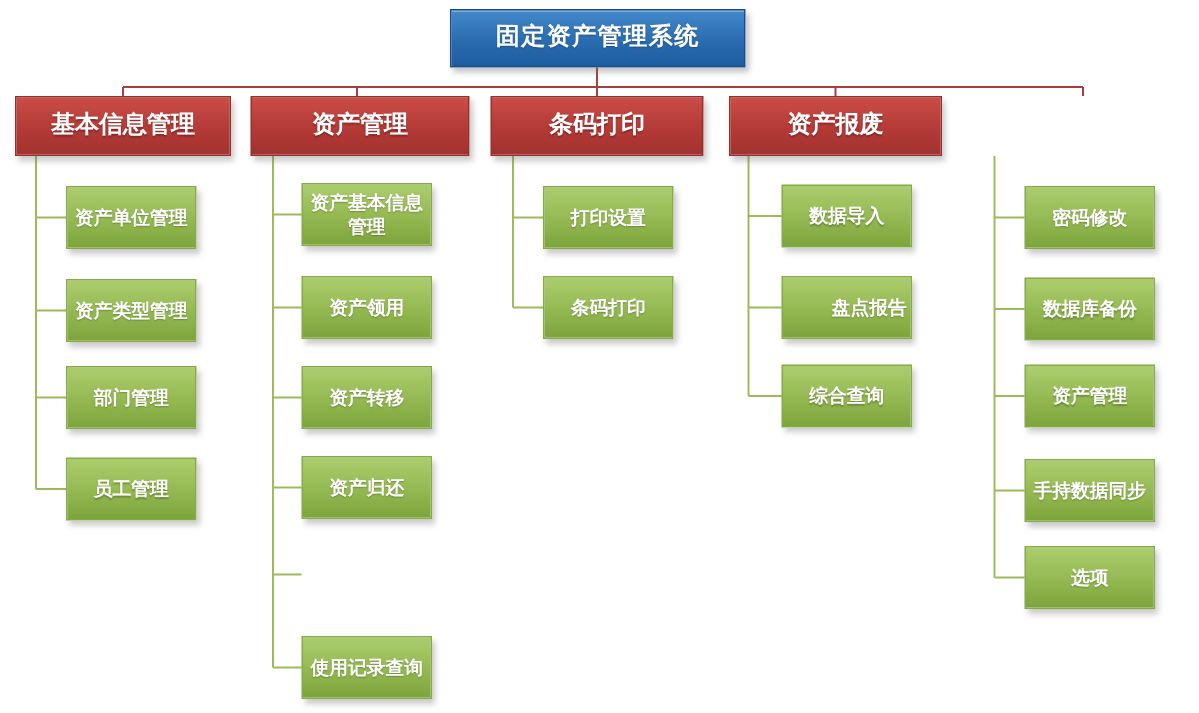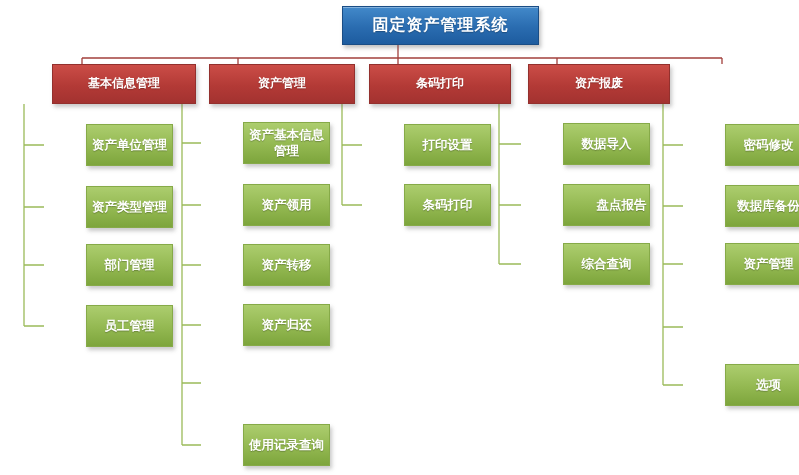--- a/index.html
+++ b/index.html
@@ -8,31 +8,30 @@
     position:relative; width:799px; height:475px; background:#ffffff; overflow:hidden;
   }
   .connectors { position:absolute; left:0; top:0; pointer-events:none; }
   .node {
     position:absolute; box-sizing:border-box;
     display:flex; align-items:center; justify-content:center;
     text-align:center; color:#ffffff; font-weight:bold;
     text-shadow:0 1px 1px rgba(0,0,0,0.25);
     box-shadow:2px 3px 4px rgba(100,100,100,0.35);
     line-height:1.3;
-    margin-left:42px;
   }
   .root {
     left:300px; top:6px; width:197px; height:39px;
     font-size:16px; letter-spacing:1px;
     background:linear-gradient(180deg,#4289ca 0%,#2a6cb0 55%,#1d5c9f 100%);
     border:1px solid #1a4d85;
     box-shadow:2px 3px 4px rgba(100,100,100,0.4), inset 0 1px 0 rgba(255,255,255,0.35);
   }
   .branch {
-    top:64px; height:40px; font-size:12px;
+    top:64px; height:40px; font-size:16px;
     background:linear-gradient(180deg,#cb4d47 0%,#b33a36 55%,#a33230 100%);
     border:1px solid #93302d;
   }
   #b0 { left:10px;  width:144px; }
   #b1 { left:167px; width:146px; }
   #b2 { left:327px; width:142px; }
   #b3 { left:486px; width:142px; }
   #b4 { left:651px; width:143px; }
   .leaf {
     width:87px; height:42px; font-size:12.5px; padding:1px 2px;
@@ -106,15 +105,16 @@
   <div class="node leaf" id="l2-0">打印设置</div>
   <div class="node leaf" id="l2-1">条码打印</div>
 
   <div class="node leaf" id="l3-0">数据导入</div>
   <div class="node leaf" id="l3-1">盘点报告</div>
   <div class="node leaf" id="l3-2">综合查询</div>
 
   <div class="node leaf" id="l4-0">密码修改</div>
   <div class="node leaf" id="l4-1">数据库备份</div>
   <div class="node leaf" id="l4-2">资产管理</div>
+  <div class="node leaf" id="l4-3">手持数据同步</div>
   <div class="node leaf" id="l4-4">选项</div>
 
 </div>
 
 </body></html>

